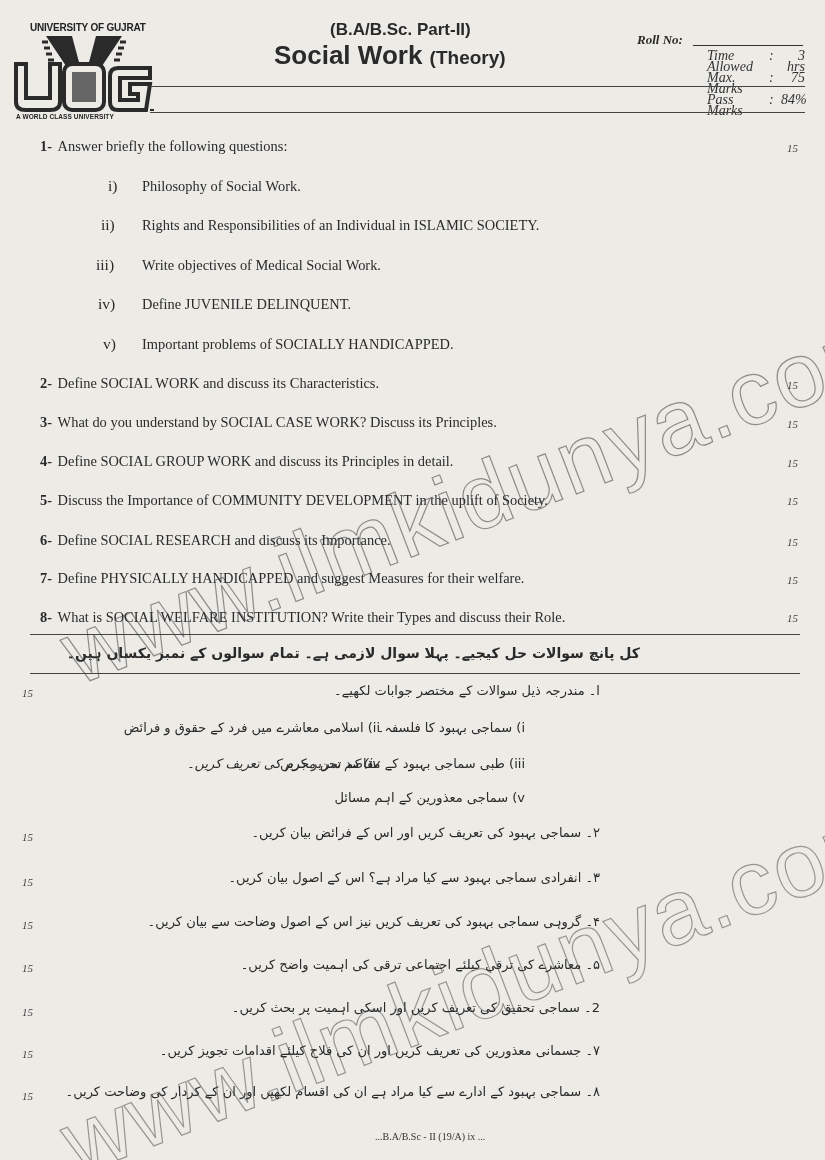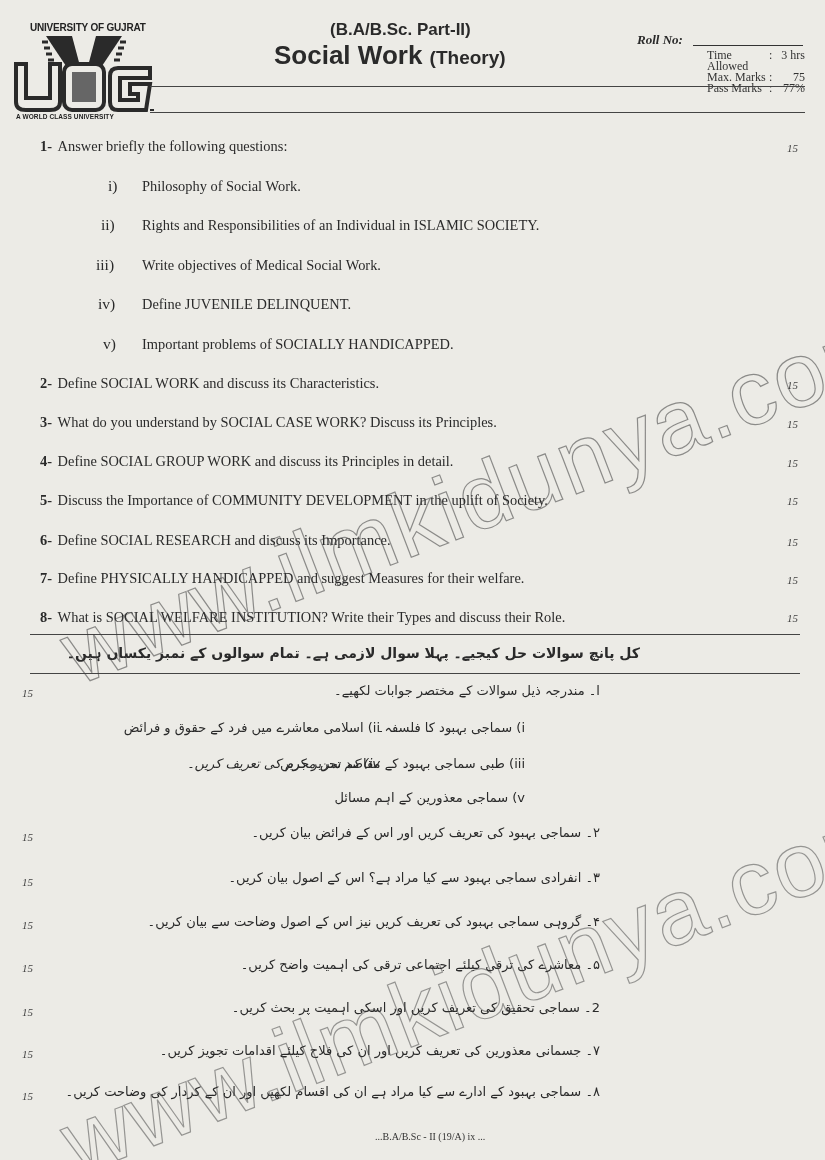--- a/index.html
+++ b/index.html
@@ -17,21 +17,21 @@
   .logo-top { position: absolute; left: 16px; top: 2px; font-family: "Liberation Sans", sans-serif; font-weight: bold; font-size: 10px; letter-spacing: -0.2px; color: #222; }
   .logo-bottom { position: absolute; left: 2px; top: 93px; font-family: "Liberation Sans", sans-serif; font-weight: bold; font-size: 6.5px; letter-spacing: 0.1px; color: #222; white-space: nowrap; }
   .logo-mark { position: absolute; left: 0; top: 14px; width: 140px; height: 78px; }
 
   .prog { position: absolute; left: 330px; top: 20px; font-family: "Liberation Sans", sans-serif; font-weight: bold; font-size: 17px; color: #2a2a2a; }
   .subject { position: absolute; left: 274px; top: 40px; font-family: "Liberation Sans", sans-serif; font-weight: bold; font-size: 26px; color: #2a2a2a; white-space: nowrap; }
   .subject .sub { font-size: 19px; }
 
   .roll { position: absolute; left: 637px; top: 32px; font-style: italic; font-weight: bold; font-size: 13px; }
   .roll-line { position: absolute; left: 693px; top: 45px; width: 110px; border-bottom: 1.5px solid #333; }
-  .meta { position: absolute; left: 707px; top: 50px; font-size: 12px; line-height: 11px; color: #333; }
+  .meta { position: absolute; left: 707px; top: 50px; font-size: 14px; line-height: 11px; color: #333; font-style: italic; }
   .meta-row { display: flex; }
   .meta-key { width: 62px; }
   .meta-colon { width: 12px; }
   .meta-val { width: 24px; text-align: right; }
 
   .rule { position: absolute; height: 0; border-top: 1.5px solid #444; }
   .instruction { position: absolute; left: 152px; top: 90px; font-size: 15px; color: #2a2a2a; white-space: nowrap; }
   .instruction b { font-weight: bold; }
 
   
@@ -90,21 +90,21 @@
       <span class="meta-val">3 hrs</span>
     </div>
     <div class="meta-row">
       <span class="meta-key">Max. Marks</span>
       <span class="meta-colon">:</span>
       <span class="meta-val">75</span>
     </div>
     <div class="meta-row">
       <span class="meta-key">Pass Marks</span>
       <span class="meta-colon">:</span>
-      <span class="meta-val">77%</span>
+      <span class="meta-val">84%</span>
     </div>
   </div>
 
   <div class="rule" style="left:150px; top:86px; width:655px;"></div>
   <div class="rule" style="left:150px; top:112px; width:655px;"></div>
 
   <div class="q" style="top:137px;">
     <span class="num">1-</span><span>Answer briefly the following questions:</span>
   </div>
   <div class="marks" style="top:142px;">15</div>

